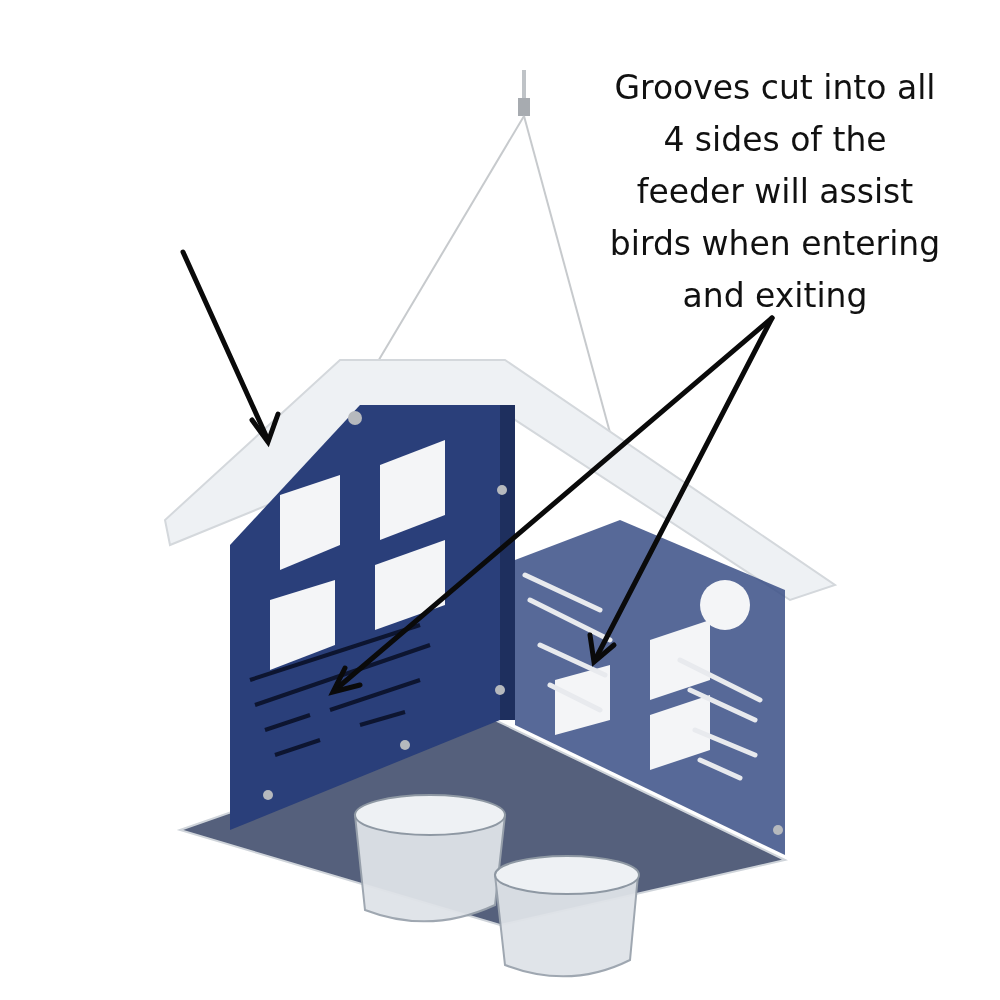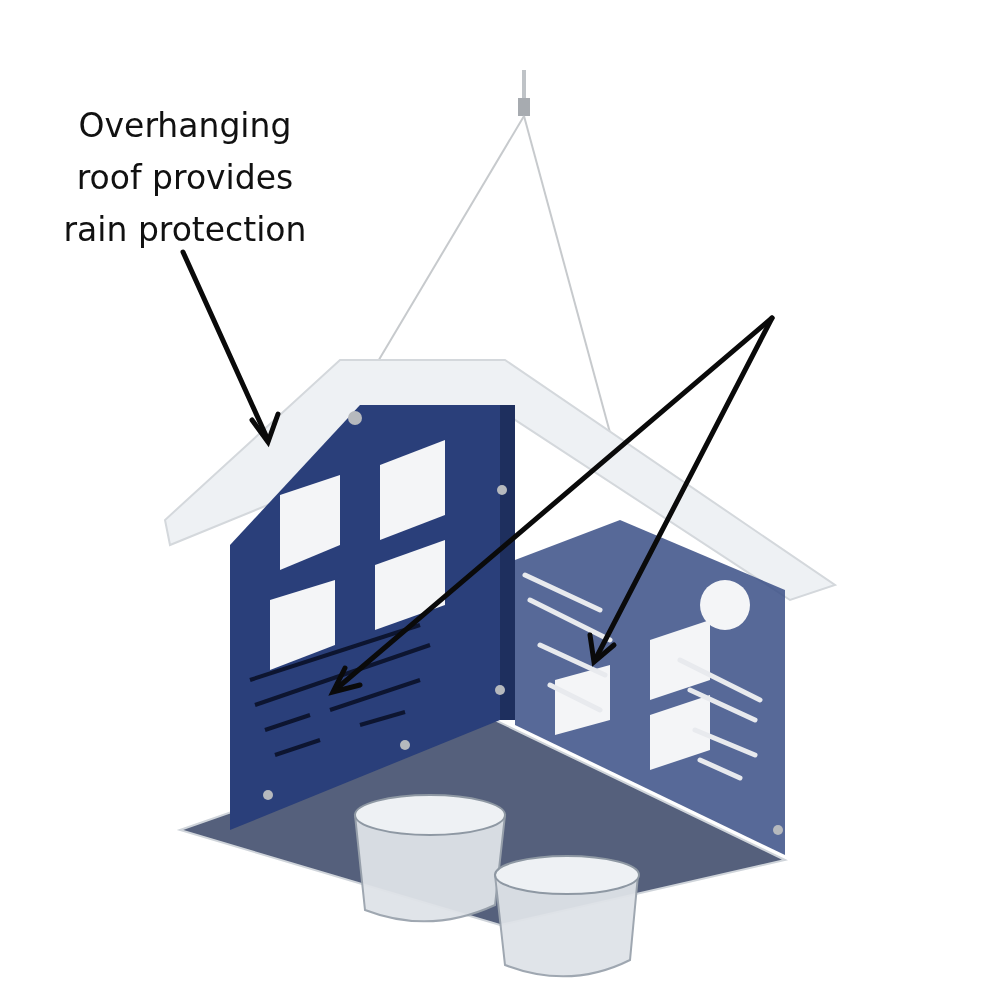--- a/index.html
+++ b/index.html
@@ -84,16 +84,18 @@
     <g stroke="#0a0a0a" stroke-width="5" fill="none" stroke-linecap="round">
       <path d="M183 252 L268 440"></path>
       <path d="M252 420 L268 442 L278 414"></path>
       <path d="M772 318 L335 690"></path>
       <path d="M345 668 L333 692 L360 685"></path>
       <path d="M772 318 L595 660"></path>
       <path d="M590 635 L594 662 L614 645"></path>
     </g>
   </svg>
 
-  <div class="caption cap-left">Overhanging
-roof provides
-rain protection</div>
+  <div class="caption cap-right">Grooves cut into all
+4 sides of the
+feeder will assist
+birds when entering
+and exiting</div>
 </div>
 
 </body></html>

